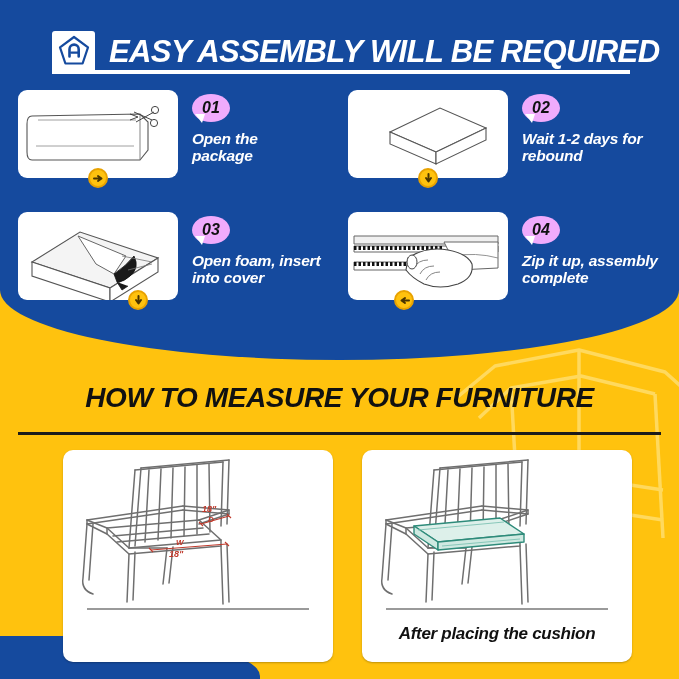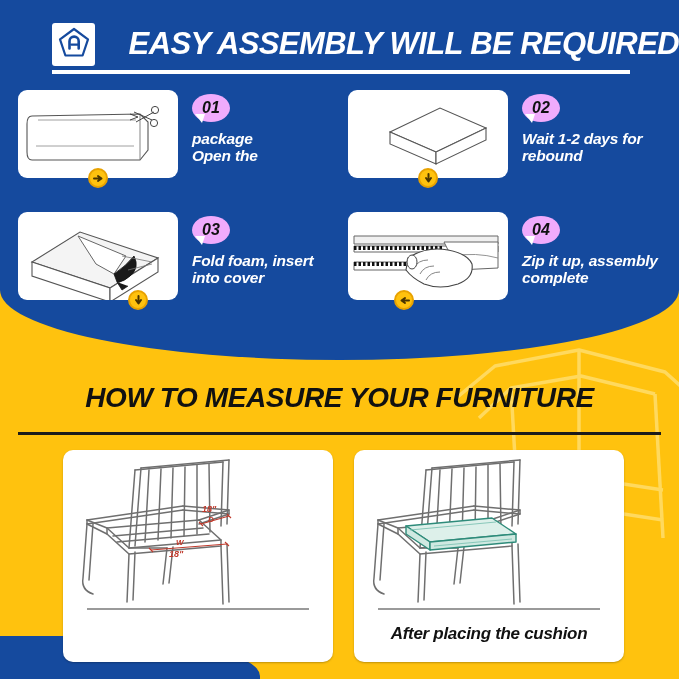--- a/index.html
+++ b/index.html
@@ -14,22 +14,22 @@
   #blue-section{
     position:absolute;left:0;top:0;width:679px;height:360px;
     background:#154A9E;
     border-bottom-left-radius:50% 70px;
     border-bottom-right-radius:50% 70px;
     overflow:hidden;
   }
 
   
   #header{
-    position:absolute;left:0;top:14px;width:679px;height:60px;
-    display:flex;align-items:center;justify-content:space-between;
+    position:absolute;left:0;top:22px;width:679px;height:60px;
+    display:flex;align-items:center;
   }
   #logo-box{
     width:43px;height:43px;margin-left:52px;
     background:#ffffff;border-radius:3px;
     display:flex;align-items:center;justify-content:center;
     flex:0 0 auto;
   }
   #header-title{
     margin-left:14px;
     color:#ffffff;
@@ -129,21 +129,21 @@
 
   
   .measure-card{
     position:absolute;top:450px;width:270px;height:212px;
     background:#ffffff;border-radius:10px;
     z-index:3;
     box-shadow:0 1px 2px rgba(0,0,0,0.25);
     box-sizing:border-box;
   }
   #measure-card-1{left:63px;}
-  #measure-card-2{left:354px;}
+  #measure-card-2{left:362px;}
   .measure-illu{
     position:absolute;left:0;top:4px;width:270px;height:152px;
   }
   .measure-divider{
     position:absolute;left:24px;top:158px;width:222px;height:1.5px;
     background:#9a9a9a;
   }
   .measure-caption{
     position:absolute;left:0;top:166px;width:270px;
     text-align:center;
@@ -192,22 +192,22 @@
       </div>
     </div>
     <div class="step-text">
       <div class="badge-num">
         <div class="bubble">
             <span>01</span>
           </div>
         <div class="tail"></div>
       </div>
       <div class="step-label">
+        <div>Open the</div>
         <div>package</div>
-        <div>Open the</div>
       </div>
     </div>
   </div>
 
   <div class="step" style="left:348px;top:90px;width:315px;">
     <div class="step-card" style="width:160px;height:88px;">
       <span>
         <svg width="160" height="88" viewBox="0 0 160 88">
           <polygon points="42,42 92,18 138,38 88,62" fill="#ffffff" stroke="#555" stroke-width="1.1"></polygon>
           <polygon points="42,42 42,54 88,74 88,62" fill="#ffffff" stroke="#555" stroke-width="1.1"></polygon>
@@ -255,21 +255,21 @@
       </div>
     </div>
     <div class="step-text">
       <div class="badge-num">
         <div class="bubble">
             <span>03</span>
           </div>
         <div class="tail"></div>
       </div>
       <div class="step-label">
-        <div>Fold foam, insert</div>
+        <div>Open foam, insert</div>
         <div>into cover</div>
       </div>
     </div>
   </div>
 
   <div class="step" style="left:348px;top:212px;width:320px;">
     <div class="step-card" style="width:160px;height:88px;">
       <span>
         <svg width="160" height="88" viewBox="0 0 160 88">
           <path d="M6,24 L150,24 L150,32 L6,32 Z" fill="#f0f0f0" stroke="#666" stroke-width="1"></path>

